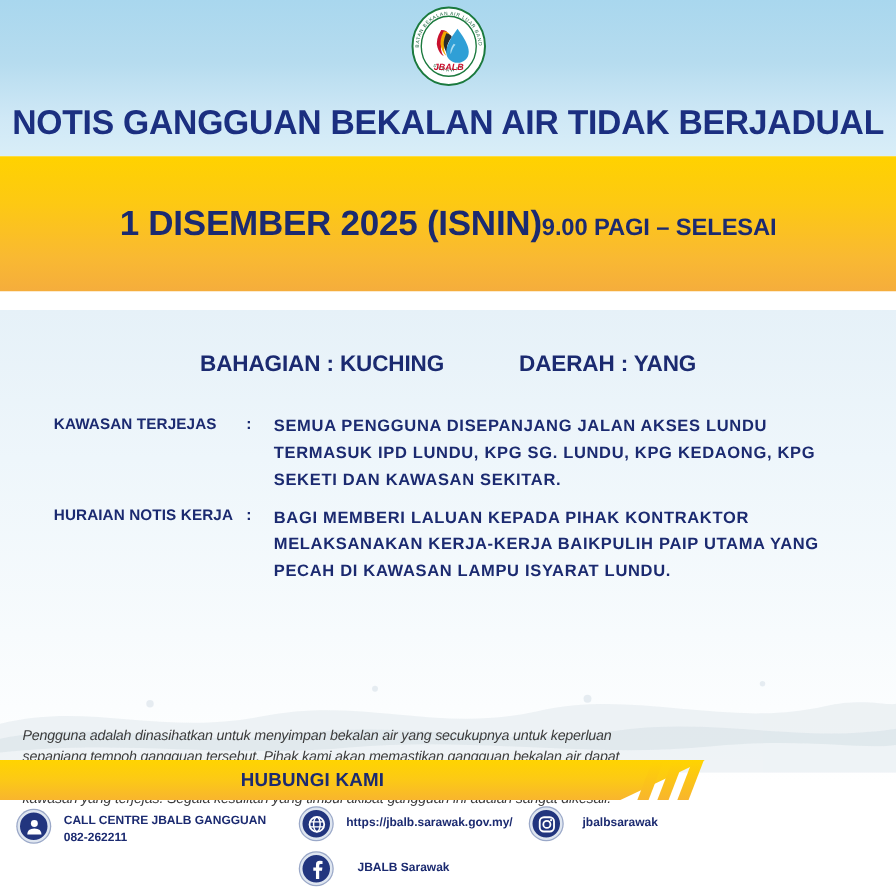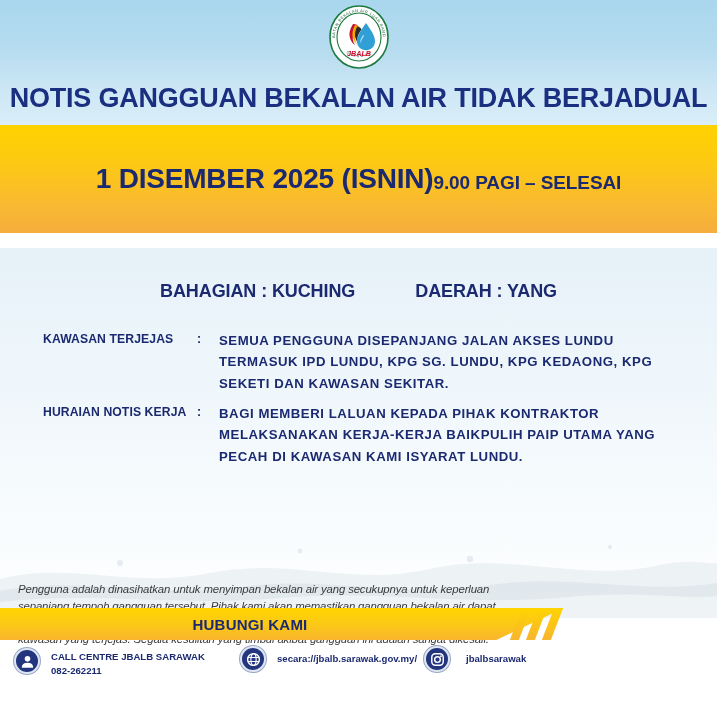--- a/index.html
+++ b/index.html
@@ -210,21 +210,21 @@
         <div class="info-label">KAWASAN TERJEJAS</div>
         <div class="info-colon">:</div>
         <div class="info-value">SEMUA PENGGUNA DISEPANJANG JALAN AKSES LUNDU TERMASUK IPD LUNDU, KPG SG. LUNDU, KPG KEDAONG, KPG SEKETI DAN KAWASAN SEKITAR.</div>
       </div>
     </div>
 
     <div class="info-block b2">
       <div class="info-grid">
         <div class="info-label">HURAIAN NOTIS KERJA</div>
         <div class="info-colon">:</div>
-        <div class="info-value">BAGI MEMBERI LALUAN KEPADA PIHAK KONTRAKTOR MELAKSANAKAN KERJA-KERJA BAIKPULIH PAIP UTAMA YANG PECAH DI KAWASAN KAMI ISYARAT LUNDU.</div>
+        <div class="info-value">BAGI MEMBERI LALUAN KEPADA PIHAK KONTRAKTOR MELAKSANAKAN KERJA-KERJA BAIKPULIH PAIP UTAMA YANG PECAH DI KAWASAN LAMPU ISYARAT LUNDU.</div>
       </div>
     </div>
 
     <div class="disclaimer">Pengguna adalah dinasihatkan untuk menyimpan bekalan air yang secukupnya untuk keperluan sepanjang tempoh gangguan tersebut. Pihak kami akan memastikan gangguan bekalan air dapat diselesaikan dengan secepat mungkin dan bekalan air akan kembali pulih secara berperingkat di kawasan yang terjejas. Segala kesulitan yang timbul akibat gangguan ini adalah sangat dikesali.</div>
 
     <div class="mascot">
       <svg viewBox="0 0 140 215" width="140" height="215">
 
         <path d="M32 120 q-14 -6 -24 -16" stroke="#2a2a2a" stroke-width="3" fill="none" stroke-linecap="round"></path>
         <circle cx="7" cy="102" r="5.4" fill="#9ed6ee" stroke="#2a2a2a" stroke-width="2.6"></circle>
@@ -270,38 +270,48 @@
     <div class="contacts">
 
       <div class="c-item c-call">
         <div class="c-icon">
           <svg viewBox="0 0 22 22" width="17" height="17">
             <circle cx="11" cy="7.6" r="3.6" fill="#ffffff"></circle>
             <path d="M3.6 19 q0 -6.4 7.4 -6.4 q7.4 0 7.4 6.4 z" fill="#ffffff"></path>
           </svg>
         </div>
         <div class="c-text">
-          <span>CALL CENTRE JBALB SARAWAK</span>
+          <span>CALL CENTRE JBALB GANGGUAN</span>
           <span class="l2">082-262211</span>
         </div>
       </div>
 
       <div class="c-item c-web">
         <div class="c-icon">
           <svg viewBox="0 0 22 22" width="17" height="17">
             <circle cx="11" cy="11" r="7.6" fill="none" stroke="#ffffff" stroke-width="1.9"></circle>
             <ellipse cx="11" cy="11" rx="3.4" ry="7.6" fill="none" stroke="#ffffff" stroke-width="1.5"></ellipse>
             <path d="M3.6 8.4 H18.4 M3.6 13.6 H18.4" stroke="#ffffff" stroke-width="1.5"></path>
           </svg>
         </div>
         <div class="c-text">
-          <span>secara://jbalb.sarawak.gov.my/</span>
-        </div>
-      </div>
-
+          <span>https://jbalb.sarawak.gov.my/</span>
+        </div>
+      </div>
+
+      <div class="c-item c-fb">
+        <div class="c-icon">
+          <svg viewBox="0 0 22 22" width="17" height="17">
+            <path d="M13.4 21 V12.4 h2.9 l0.45 -3.4 H13.4 V6.9 q0 -1.5 1.7 -1.5 h1.75 V2.3 q-1.2 -0.2 -2.9 -0.2 q-3.9 0 -3.9 3.9 V9 H7.3 v3.4 h2.75 V21 z" fill="#ffffff"></path>
+          </svg>
+        </div>
+        <div class="c-text">
+          <span>JBALB Sarawak</span>
+        </div>
+      </div>
 
       <div class="c-item c-ig">
         <div class="c-icon">
           <svg viewBox="0 0 22 22" width="17" height="17">
             <rect x="3.6" y="3.6" width="14.8" height="14.8" rx="4.4" fill="none" stroke="#ffffff" stroke-width="1.9"></rect>
             <circle cx="11" cy="11" r="3.7" fill="none" stroke="#ffffff" stroke-width="1.9"></circle>
             <circle cx="15.4" cy="6.7" r="1.15" fill="#ffffff"></circle>
           </svg>
         </div>
         <div class="c-text">

